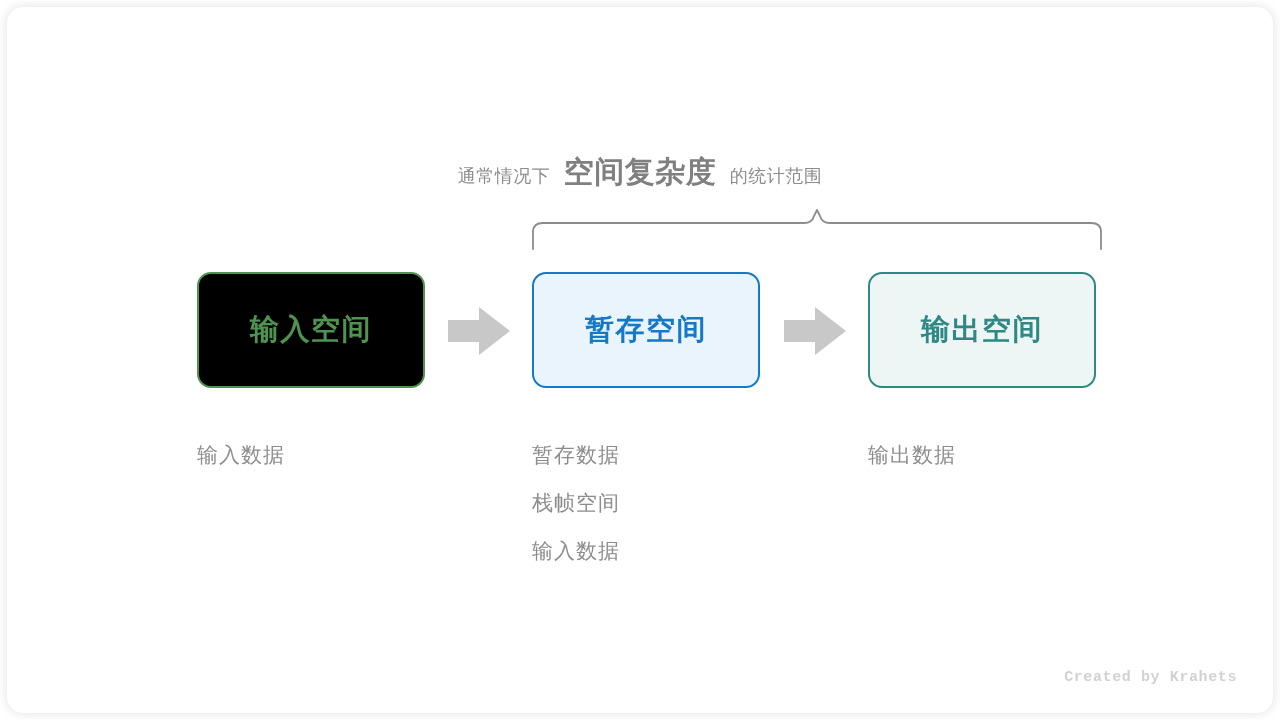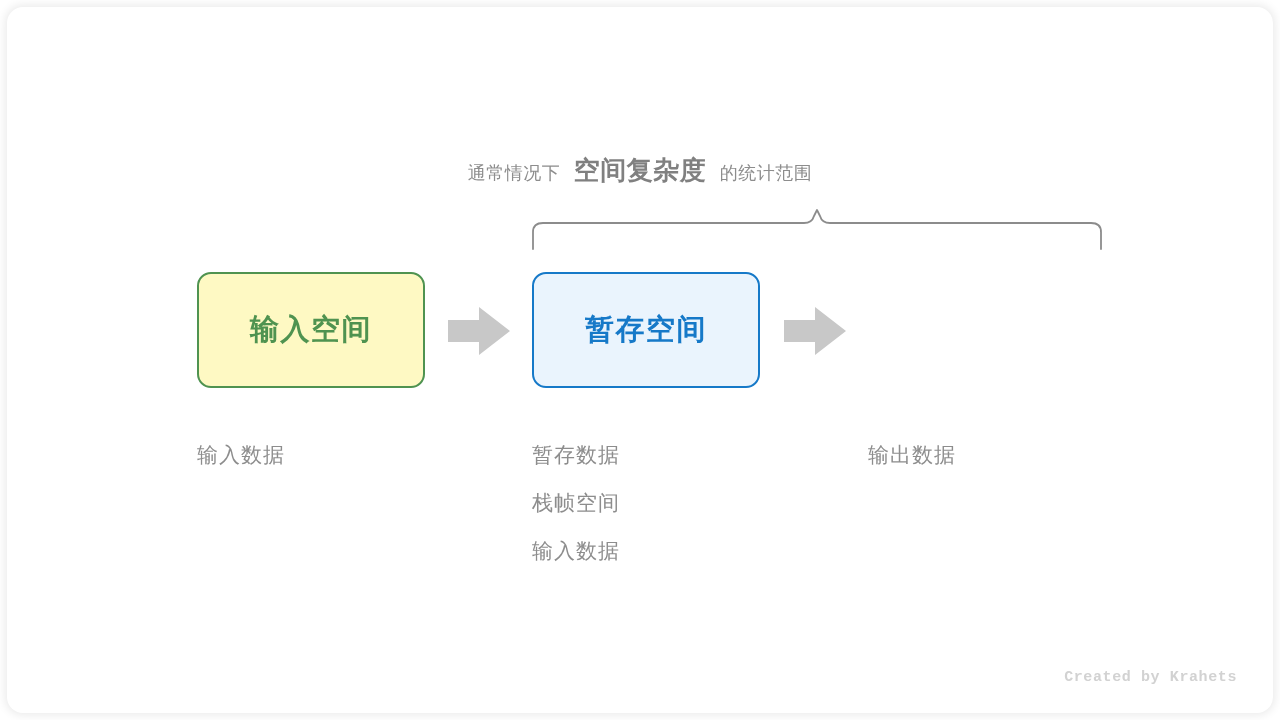--- a/index.html
+++ b/index.html
@@ -39,21 +39,21 @@
     white-space: nowrap;
     line-height: 1;
   }
   .caption > span { vertical-align: baseline; }
   .cap-plain {
     font-size: 18px;
     color: #8d8d8d;
     letter-spacing: 0.5px;
   }
   .cap-strong {
-    font-size: 26px;
+    font-size: 30px;
     font-weight: bold;
     color: #808080;
     letter-spacing: 0.5px;
     margin: 0 9px;
   }
   
   #brace {
     position: absolute;
     left: 515px;
     top: 195px;
@@ -72,21 +72,21 @@
     box-sizing: border-box;
     display: flex;
     align-items: center;
     justify-content: center;
   }
   .box-label {
     font-size: 29px;
     font-weight: bold;
     letter-spacing: 1.5px;
   }
-  #box-input  { left: 190px; background: #fef9c3; border-color: #4f9350; font-family: Liberation Serif, serif; }
+  #box-input  { left: 190px; background: #000000; border-color: #4f9350; font-family: Liberation Serif, serif; }
   #box-input .box-label  { color: #4f9350; }
   #box-temp   { left: 525px; background: #eaf4fd; border-color: #1679c8; }
   #box-temp .box-label   { color: #1679c8; }
   #box-output { left: 861px; background: #eef6f5; border-color: #2e8984; }
   #box-output .box-label { color: #2e8984; }
   
   .arrow {
     position: absolute;
     top: 298px;
     width: 62px;
@@ -140,20 +140,23 @@
       <path d="M 11 47 L 11 30 Q 11 21 21 21 L 282 21 Q 290 21 292 14 L 295 8
                L 298 14 Q 300 21 308 21 L 569 21 Q 579 21 579 30 L 579 47" fill="none" stroke="#8c8c8c" stroke-width="1.8" stroke-linecap="round" stroke-linejoin="round"></path>
     </svg>
 
     <div class="box" id="box-input">
       <span class="box-label">输入空间</span>
     </div>
     <div class="box" id="box-temp">
       <span class="box-label">暂存空间</span>
     </div>
+    <div class="box" id="box-output">
+      <span class="box-label">输出空间</span>
+    </div>
 
     <svg class="arrow" id="arrow-1" viewBox="0 0 62 52">
       <path d="M 0 15 L 31 15 L 31 2 L 62 26 L 31 50 L 31 37 L 0 37 Z" fill="#c8c8c8"></path>
     </svg>
     <svg class="arrow" id="arrow-2" viewBox="0 0 62 52">
       <path d="M 0 15 L 31 15 L 31 2 L 62 26 L 31 50 L 31 37 L 0 37 Z" fill="#c8c8c8"></path>
     </svg>
 
     <div class="labels" id="labels-input">
       <div class="line">输入数据</div>

